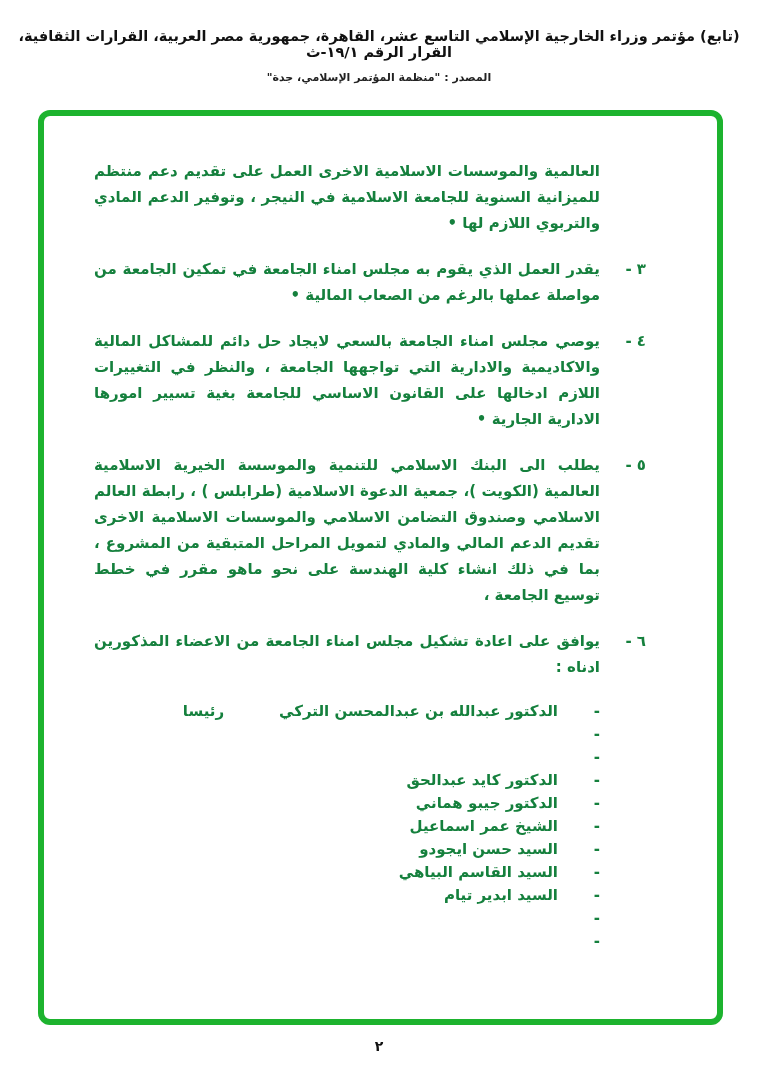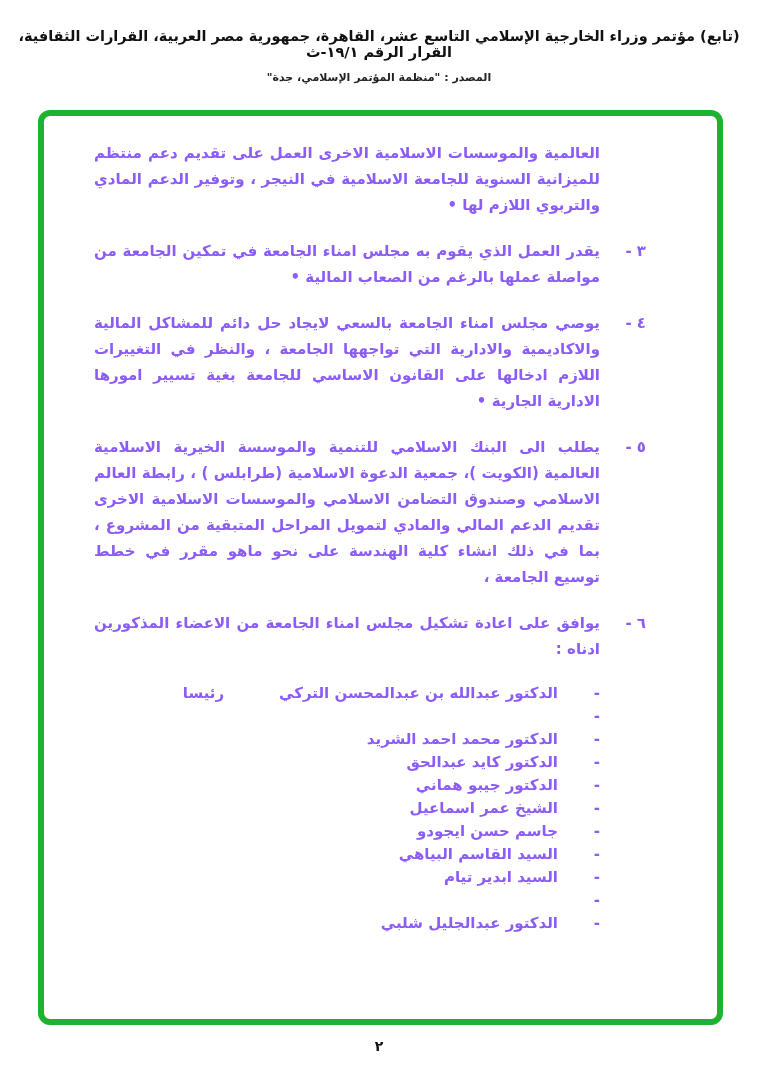--- a/index.html
+++ b/index.html
@@ -12,22 +12,22 @@
   .header-line1{font-size:14.5px;font-weight:bold;letter-spacing:0;}
   .header-line2{font-size:11px;font-weight:bold;margin-top:11px;color:#222;}
   
   .frame{
     position:absolute;left:38px;top:110px;width:685px;height:915px;
     border:6px solid #1db32e;border-radius:12px;box-sizing:border-box;
     background:transparent;
   }
   
   .content{
-    position:absolute;top:140px;right:112px;width:552px;
-    direction:rtl;font-weight:bold;font-size:15px;color:#8b5cf6;
+    position:absolute;top:158px;right:112px;width:552px;
+    direction:rtl;font-weight:bold;font-size:15px;color:#15803d;
   }
   .item{display:flex;margin-bottom:20px;}
   .num{width:46px;flex:none;line-height:26px;white-space:nowrap;}
   .txt{flex:1;line-height:26px;text-align:justify;}
   
   .members{margin-right:46px;margin-top:2px;}
   .member{display:flex;line-height:23px;align-items:baseline;}
   .dash{width:42px;flex:none;}
   .mname{white-space:nowrap;}
   .role{margin-right:55px;margin-left:7px;}
@@ -78,50 +78,48 @@
     <div class="member">
       <span class="dash">-</span>
       <span class="mname">الدكتور عبدالله بن عبدالمحسن التركي</span>
       <span class="role">رئيسا</span>
     </div>
     <div class="member">
       <span class="dash">-</span>
     </div>
     <div class="member">
       <span class="dash">-</span>
-      <span class="mname">الدكتور محمد احمد الشريد</span>
     </div>
     <div class="member">
       <span class="dash">-</span>
       <span class="mname">الدكتور كايد عبدالحق</span>
     </div>
     <div class="member">
       <span class="dash">-</span>
       <span class="mname">الدكتور جيبو هماني</span>
     </div>
     <div class="member">
       <span class="dash">-</span>
       <span class="mname">الشيخ عمر اسماعيل</span>
     </div>
     <div class="member">
       <span class="dash">-</span>
-      <span class="mname">جاسم حسن ايجودو</span>
+      <span class="mname">السيد حسن ايجودو</span>
     </div>
     <div class="member">
       <span class="dash">-</span>
       <span class="mname">السيد القاسم البياهي</span>
     </div>
     <div class="member">
       <span class="dash">-</span>
       <span class="mname">السيد ابدير تيام</span>
     </div>
     <div class="member">
       <span class="dash">-</span>
     </div>
     <div class="member">
       <span class="dash">-</span>
-      <span class="mname">الدكتور عبدالجليل شلبي</span>
     </div>
   </div>
 
 </div>
 
 <div class="pagenum">٢</div>
 
 </body></html>

